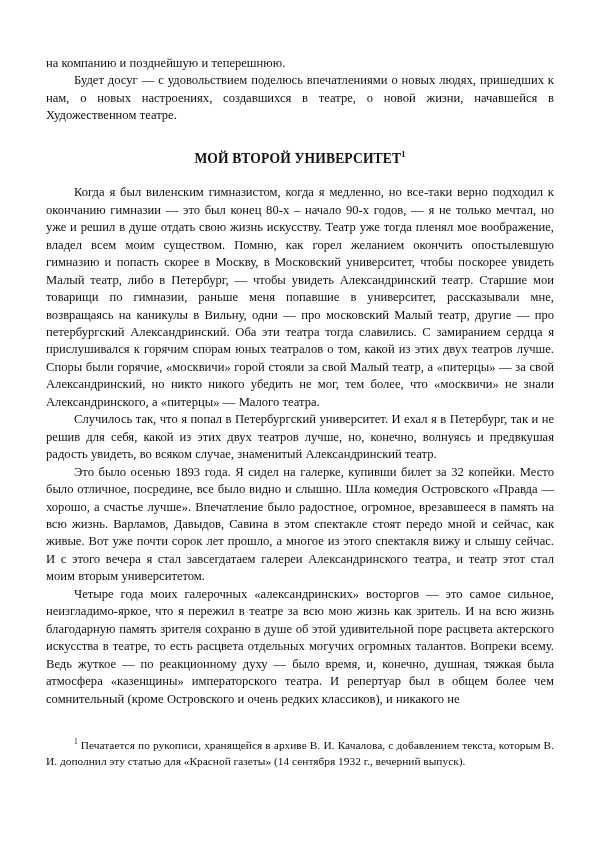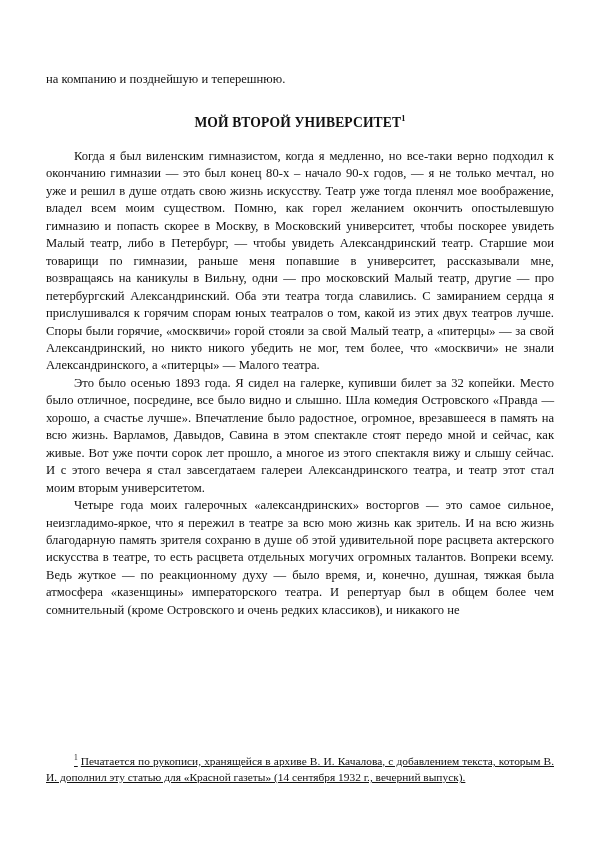--- a/index.html
+++ b/index.html
@@ -14,21 +14,21 @@
     position: relative;
     overflow: hidden;
     font-family: "Liberation Serif", "DejaVu Serif", serif;
     color: #111111;
     -webkit-font-smoothing: antialiased;
   }
 
   .page {
     position: absolute;
     left: 46px;
-    top: 16px;
+    top: 0;
     width: 508px;
     height: 736px;
   }
 
   .body-text {
     position: absolute;
     left: 0;
     top: 55px;
     width: 508px;
   }
@@ -76,46 +76,47 @@
     top: 737px;
     width: 508px;
   }
 
   p.footnote {
     margin: 0;
     font-size: 11.4px;
     line-height: 16.2px;
     text-align: justify;
     text-indent: 28px;
-    text-decoration: underline;
   }
 
   sup.footnote-num {
     font-size: 0.66em;
     vertical-align: super;
     line-height: 0;
     padding-right: 3px;
   }
 </style>
 </head>
 <body>
 
 <div class="page">
 
   <div class="body-text">
 
     <p class="para no-indent">на компанию и позднейшую и теперешнюю.</p>
 
+    <p class="para">Будет досуг — с удовольствием поделюсь впечатлениями о новых людях, пришедших к нам, о новых настроениях, создавшихся в театре, о новой жизни, начавшейся в Художественном театре.</p>
 
     <div class="title-block">
       <h1 class="chapter-title"><span>МОЙ ВТОРОЙ УНИВЕРСИТЕТ</span><sup class="footnote-marker">1</sup></h1>
     </div>
 
     <p class="para">Когда я был виленским гимназистом, когда я медленно, но все-таки верно подходил к окончанию гимназии — это был конец 80-х – начало 90-х годов, — я не только мечтал, но уже и решил в душе отдать свою жизнь искусству. Театр уже тогда пленял мое воображение, владел всем моим существом. Помню, как горел желанием окончить опостылевшую гимназию и попасть скорее в Москву, в Московский университет, чтобы поскорее увидеть Малый театр, либо в Петербург, — чтобы увидеть Александринский театр. Старшие мои товарищи по гимназии, раньше меня попавшие в университет, рассказывали мне, возвращаясь на каникулы в Вильну, одни — про московский Малый театр, другие — про петербургский Александринский. Оба эти театра тогда славились. С замиранием сердца я прислушивался к горячим спорам юных театралов о том, какой из этих двух театров лучше. Споры были горячие, «москвичи» горой стояли за свой Малый театр, а «питерцы» — за свой Александринский, но никто никого убедить не мог, тем более, что «москвичи» не знали Александринского, а «питерцы» — Малого театра.</p>
 
+    <p class="para">Случилось так, что я попал в Петербургский университет. И ехал я в Петербург, так и не решив для себя, какой из этих двух театров лучше, но, конечно, волнуясь и предвкушая радость увидеть, во всяком случае, знаменитый Александринский театр.</p>
 
     <p class="para">Это было осенью 1893 года. Я сидел на галерке, купивши билет за 32 копейки. Место было отличное, посредине, все было видно и слышно. Шла комедия Островского «Правда — хорошо, а счастье лучше». Впечатление было радостное, огромное, врезавшееся в память на всю жизнь. Варламов, Давыдов, Савина в этом спектакле стоят передо мной и сейчас, как живые. Вот уже почти сорок лет прошло, а многое из этого спектакля вижу и слышу сейчас. И с этого вечера я стал завсегдатаем галереи Александринского театра, и театр этот стал моим вторым университетом.</p>
 
     <p class="para">Четыре года моих галерочных «александринских» восторгов — это самое сильное, неизгладимо-яркое, что я пережил в театре за всю мою жизнь как зритель. И на всю жизнь благодарную память зрителя сохраню в душе об этой удивительной поре расцвета актерского искусства в театре, то есть расцвета отдельных могучих огромных талантов. Вопреки всему. Ведь жуткое — по реакционному духу — было время, и, конечно, душная, тяжкая была атмосфера «казенщины» императорского театра. И репертуар был в общем более чем сомнительный (кроме Островского и очень редких классиков), и никакого не</p>
 
   </div>
 
   <div class="footnote-area">
     <p class="footnote"><sup class="footnote-num">1</sup><span>Печатается по рукописи, хранящейся в архиве В. И. Качалова, с добавлением текста, которым В. И. дополнил эту статью для «Красной газеты» (14 сентября 1932 г., вечерний выпуск).</span></p>
   </div>

